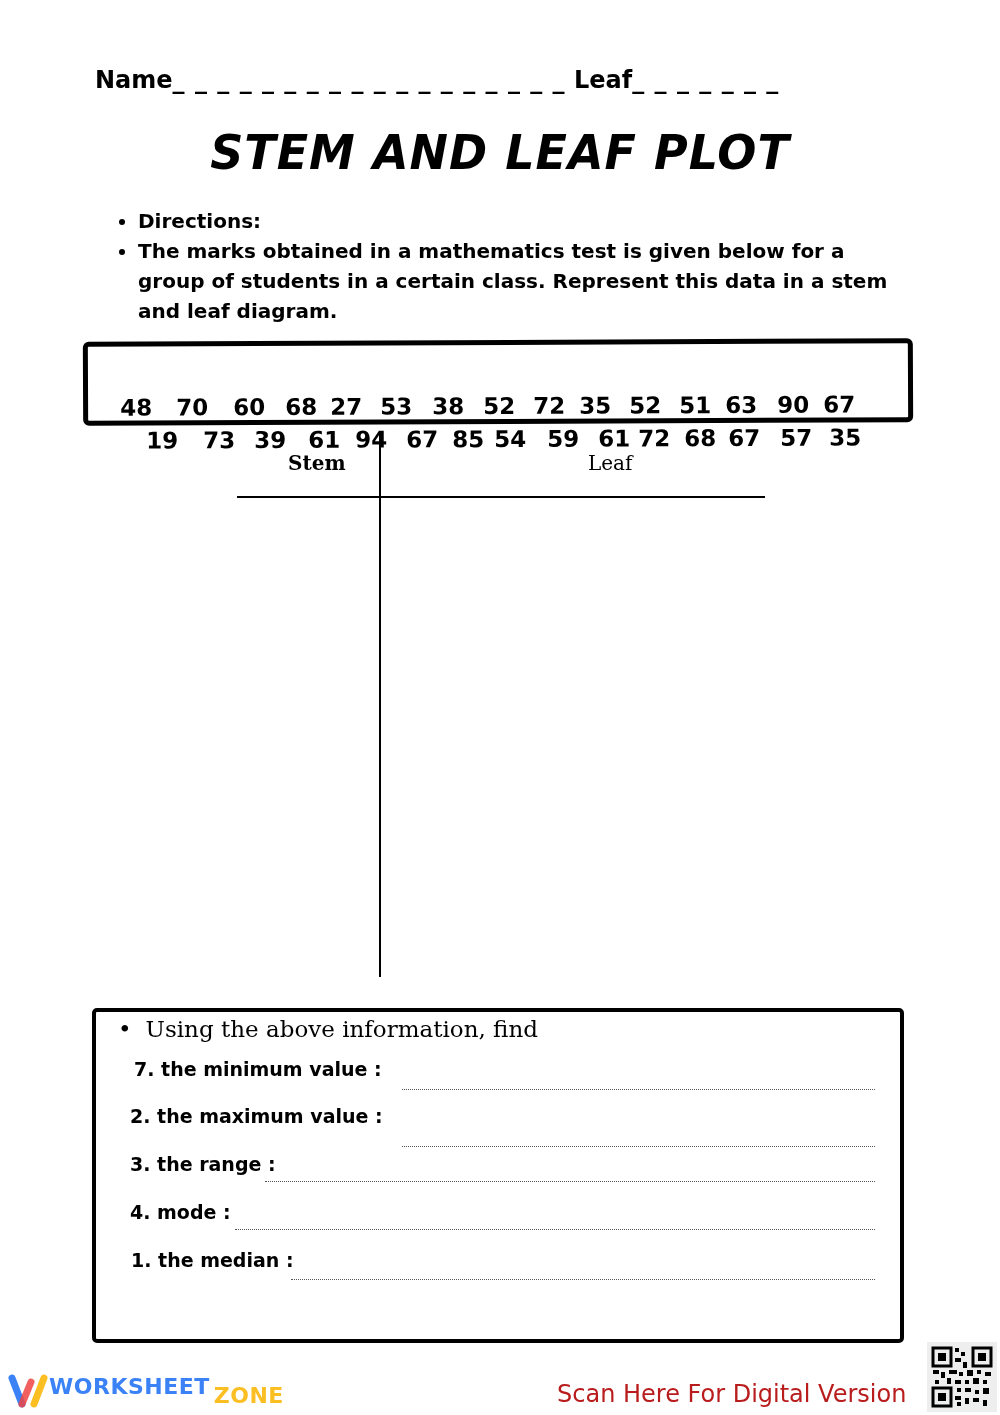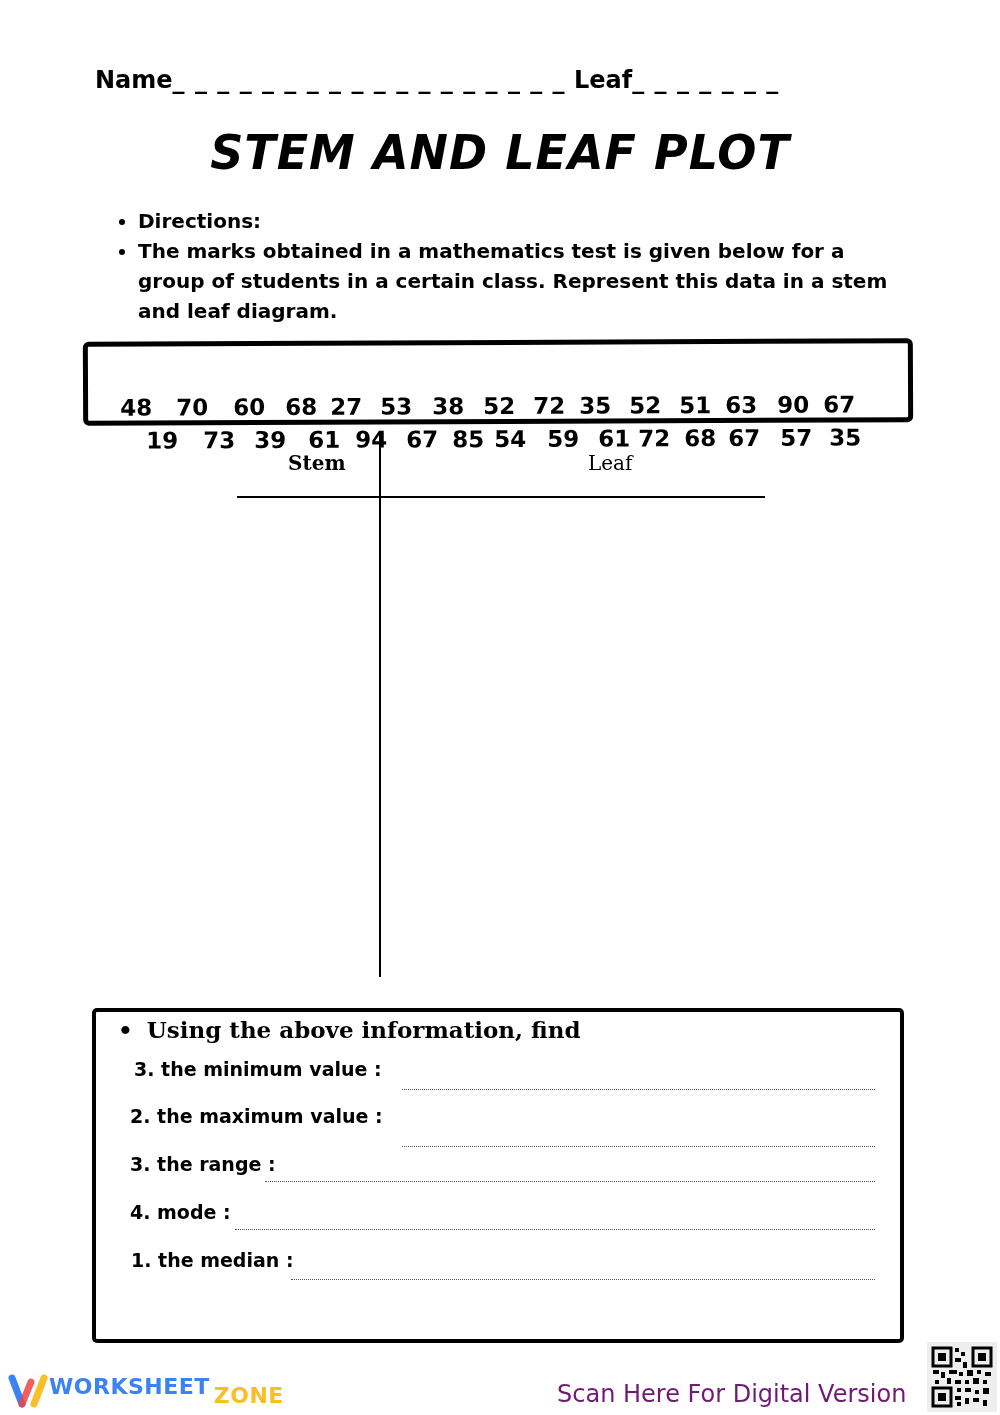--- a/index.html
+++ b/index.html
@@ -18,30 +18,30 @@
   .data-box { left: 83px; top: 340px; width: 830px; height: 84px; border: 5px solid #000; border-radius: 6px; box-sizing: border-box; transform: rotate(-0.25deg); }
   .data-row { position: absolute; left: 0; font-weight: bold; font-size: 23px; white-space: nowrap; }
   .data-row span { position: absolute; margin-top: 40px; }
 
   .tchart-v { left: 379px; top: 432px; width: 2px; height: 545px; background: #000; }
   .tchart-h { left: 237px; top: 496px; width: 528px; height: 2px; background: #000; }
   .stem-label { left: 288px; top: 451px; font-family: "DejaVu Serif", serif; font-weight: bold; font-size: 20px; }
   .leaf-label { left: 588px; top: 451px; font-family: "DejaVu Serif", serif; font-weight: normal; font-size: 20px; }
 
   .questions-box { left: 92px; top: 1008px; width: 812px; height: 335px; border: 4px solid #000; border-radius: 5px; box-sizing: border-box; }
-  .q-intro { left: 118px; top: 1016px; font-family: "DejaVu Serif", serif; font-weight: bold; font-size: 23px; }
+  .q-intro { left: 118px; top: 1016px; font-family: "DejaVu Serif", serif; font-weight: normal; font-size: 23px; }
   .q-intro .bullet { margin-right: 14px; }
   .q-item { font-weight: bold; font-size: 19px; white-space: nowrap; }
   .answer-line { border-bottom: 1.5px dotted #555; height: 0; }
 
   .logo { left: 7px; top: 1374px; display: flex; }
   .logo-text-a { font-weight: bold; font-size: 22px; color: #3b82f6; letter-spacing: 0.5px; }
   .logo-text-b { font-weight: bold; font-size: 22px; color: #fbbf24; letter-spacing: 0.5px; margin-left: 4px; margin-top: 9px; }
 
-  .scan-text { left: 557px; top: 1380px; font-family: "DejaVu Sans", sans-serif; font-size: 24px; color: #701a75; }
+  .scan-text { left: 557px; top: 1380px; font-family: "DejaVu Sans", sans-serif; font-size: 24px; color: #b91c1c; }
   .qr { left: 927px; top: 1342px; width: 70px; height: 70px; background: #eee; }
 </style>
 </head>
 <body>
 
 <div class="abs header-line">
   <span>Name</span><span class="dash">_ _ _ _ _ _ _ _ _ _ _ _ _ _ _ _ _ _</span>
   <span>Leaf</span><span class="dash">_ _ _ _ _ _ _</span>
 </div>
 
@@ -96,21 +96,21 @@
 <div class="abs tchart-h"></div>
 <div class="abs tchart-v"></div>
 <div class="abs" style="left:237px; top:500px; width:141px; height:475px;"></div>
 <div class="abs" style="left:382px; top:500px; width:383px; height:475px;"></div>
 
 <div class="abs questions-box"></div>
 <div class="abs q-intro">
   <span class="bullet">•</span><span>Using the above information, find</span>
 </div>
 
-<div class="abs q-item" style="left:134px; top:1058px;">3. the minimum value :</div>
+<div class="abs q-item" style="left:134px; top:1058px;">7. the minimum value :</div>
 <div class="abs answer-line" style="left:402px; top:1089px; width:473px;"></div>
 
 <div class="abs q-item" style="left:130px; top:1105px;">2. the maximum value :</div>
 <div class="abs answer-line" style="left:402px; top:1146px; width:473px;"></div>
 
 <div class="abs q-item" style="left:130px; top:1153px;">3. the range :</div>
 <div class="abs answer-line" style="left:265px; top:1181px; width:610px;"></div>
 
 <div class="abs q-item" style="left:130px; top:1201px;">4. mode :</div>
 <div class="abs answer-line" style="left:235px; top:1229px; width:640px;"></div>

